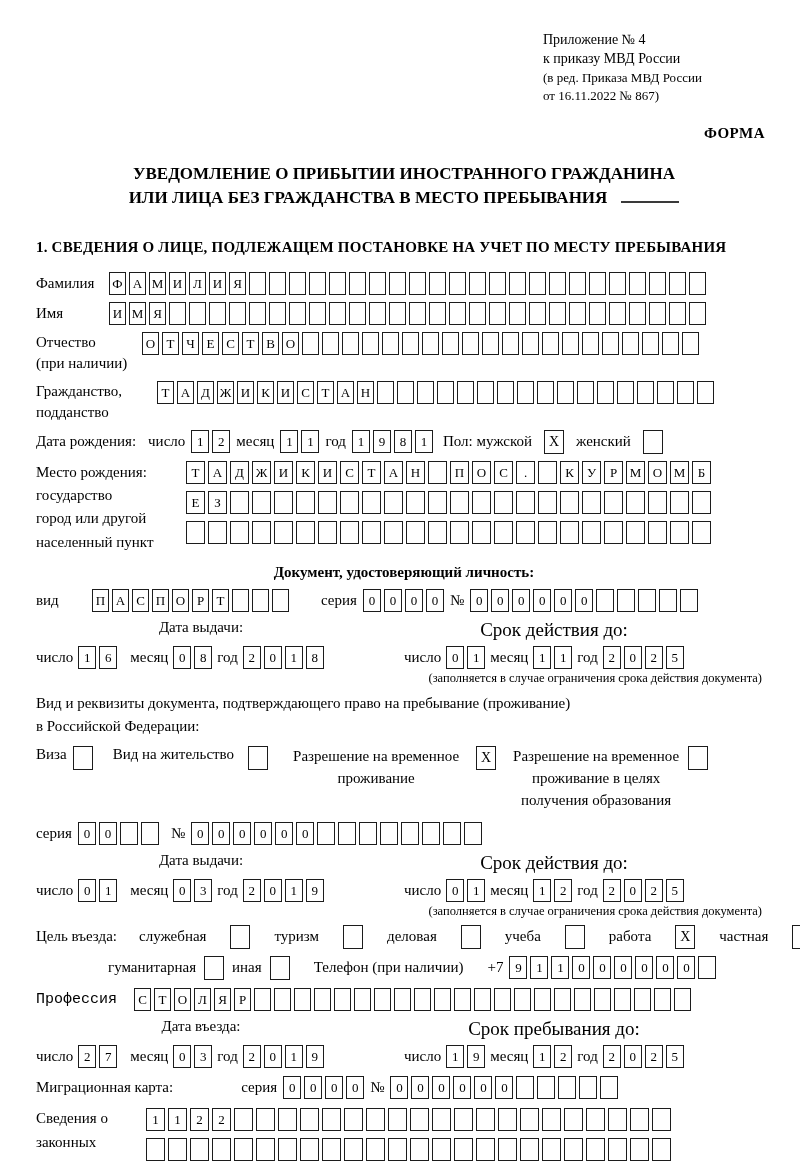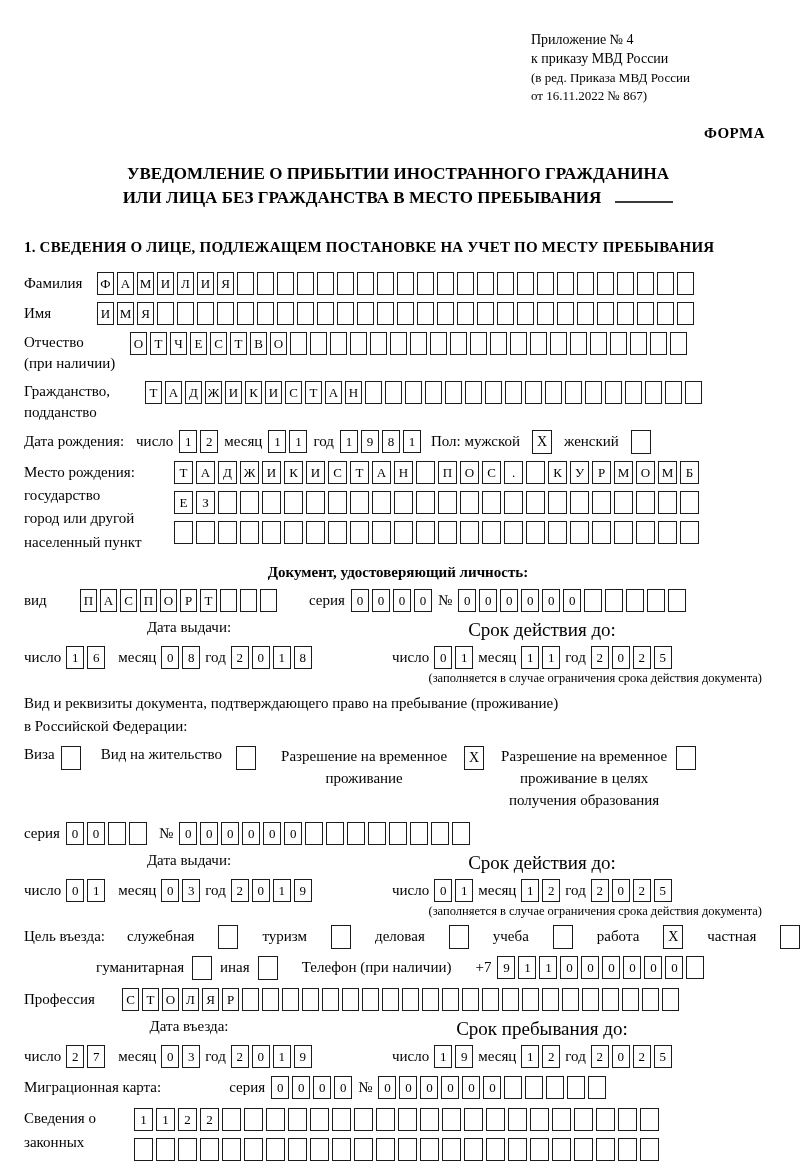--- a/index.html
+++ b/index.html
@@ -1,28 +1,28 @@
 <!DOCTYPE html>
 <html><head>
 <meta charset="utf-8">
 <style>
   html,body{margin:0;padding:0;background:#fff;}
   body{font-family:"Liberation Serif","DejaVu Serif",serif;color:#000;}
-  .page{width:800px;height:1163px;box-sizing:border-box;padding:30px 28px 10px 24px;overflow:hidden;position:relative;background:#fff;}
+  .page{width:800px;height:1163px;box-sizing:border-box;padding:30px 28px 10px 36px;overflow:hidden;position:relative;background:#fff;}
   .apx{margin-left:507px;font-size:14px;line-height:1.38;}
   .apx-small{font-size:13px;line-height:1.38;margin-left:507px;}
   .forma{text-align:right;font-weight:bold;font-size:15px;margin:20px 7px 0 0;letter-spacing:.5px;}
   .title{margin-top:20px;text-align:center;font-weight:bold;font-size:17px;line-height:1.45;}
   .uline{display:inline-block;width:58px;border-bottom:2px solid #3a3a3a;height:13px;margin-left:14px;}
   .sec{margin-top:28px;font-weight:bold;font-size:15px;letter-spacing:.2px;}
   .rows{margin-top:16px;}
   .row{display:flex;align-items:center;margin-bottom:7px;}
   .row.top{align-items:flex-start;}
   .lbl{font-size:15px;flex:0 0 auto;line-height:1.4;}
-  .w73{width:73px;} .w106{width:106px;} .w121{width:121px;} .w150{width:150px;} .w98{width:98px;} .w110{width:110px;}
+  .w73{width:73px;} .w106{width:106px;} .w121{width:121px;} .w150{width:150px;} .w98{width:98px;font-family:Liberation Mono, monospace;} .w110{width:110px;}
   .cells{display:flex;gap:3px;flex-wrap:nowrap;flex:0 0 auto;}
   .cell{flex:0 0 auto;box-sizing:content-box;width:15px;height:21px;border:1.6px solid #1c1c1c;display:inline-flex;align-items:center;justify-content:center;font-size:13px;line-height:1;}
   .wide .cell{width:17px;}
   .date .cell{width:16px;}
   .checkbox{flex:0 0 auto;box-sizing:content-box;width:18px;height:22px;border:1.6px solid #1c1c1c;display:inline-flex;align-items:center;justify-content:center;font-size:14px;margin:0 6px;}
   .stack > div{margin-bottom:7px;}
   .center-bold{text-align:center;font-weight:bold;font-size:15px;margin:10px 0 8px 0;}
   .dpair{display:flex;margin-bottom:2px;}
   .dcol-l{width:368px;flex:0 0 auto;}
   .dcol-r{flex:1;}

